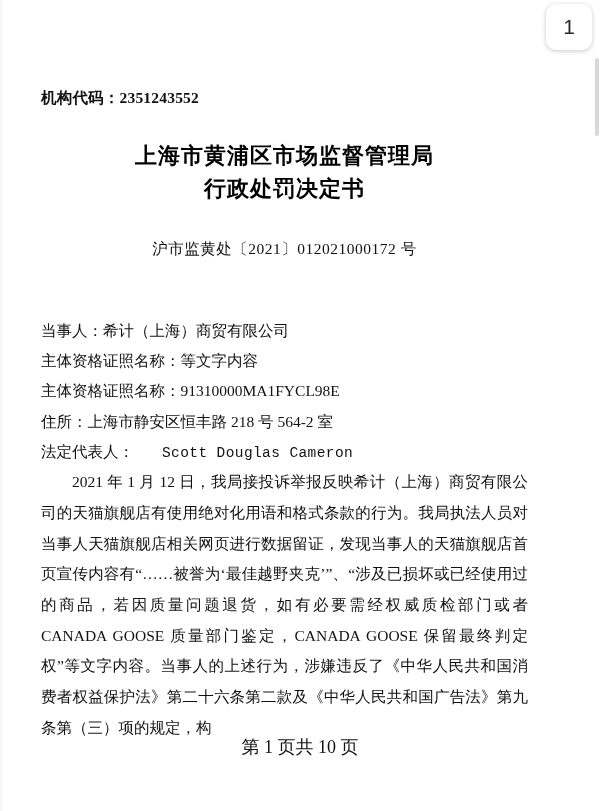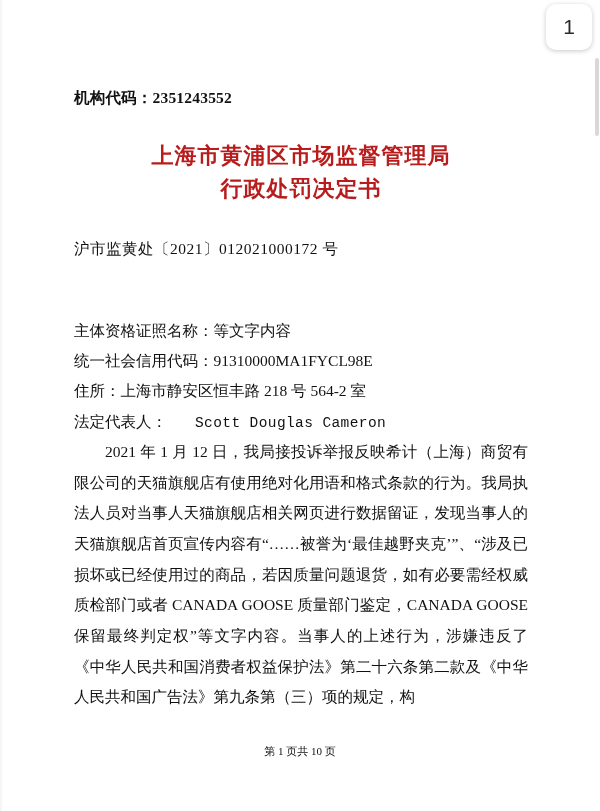--- a/index.html
+++ b/index.html
@@ -58,47 +58,48 @@
 
   
   .sheet {
     position: absolute;
     top: 0;
     left: 0;
     width: 600px;
     height: 811px;
     background: #ffffff;
     box-sizing: border-box;
-    padding: 88px 72px 0 74px;
+    padding: 88px 72px 0 41px;
   }
 
   .org-code {
     font-size: 15.5px;
     font-weight: bold;
     letter-spacing: 0.2px;
     margin: 0 0 30px 0;
     color: #111;
   }
 
   .doc-title {
     text-align: center;
     font-size: 22px;
     font-weight: bold;
     line-height: 1.5;
     margin: 0 auto;
     letter-spacing: 1px;
-    color: #b91c1c;
+    color: #000000;
     width: 90%;
   }
   .doc-title .line2 {
     display: block;
     text-align: center;
   }
 
   .doc-number {
+    text-align: center;
     font-size: 15.5px;
     margin: 34px 0 0 0;
     letter-spacing: 0.5px;
     color: #111;
   }
 
   .party-block {
     margin-top: 56px;
     font-size: 15.5px;
     line-height: 1.95;
@@ -125,21 +126,21 @@
     margin: 0;
     text-indent: 2em;
   }
 
   .footer {
     position: absolute;
     bottom: 52px;
     left: 0;
     width: 600px;
     text-align: center;
-    font-size: 11px;
+    font-size: 18px;
     color: #111;
   }
 
   
   .edge-shade {
     position: absolute;
     top: 0;
     left: 0;
     width: 3px;
     height: 811px;
@@ -155,22 +156,23 @@
   <div class="org-code">机构代码：2351243552</div>
 
   <div class="doc-title">
     <span>上海市黄浦区市场监督管理局</span>
     <span class="line2">行政处罚决定书</span>
   </div>
 
   <div class="doc-number">沪市监黄处〔2021〕012021000172 号</div>
 
   <div class="party-block">
+    <div>当事人：希计（上海）商贸有限公司</div>
     <div>主体资格证照名称：等文字内容</div>
-    <div>统一社会信用代码：91310000MA1FYCL98E</div>
+    <div>主体资格证照名称：91310000MA1FYCL98E</div>
     <div>住所：上海市静安区恒丰路 218 号 564-2 室</div>
     <div>
       <span>法定代表人：</span><span class="latin">Scott Douglas Cameron</span>
     </div>
   </div>
 
   <div class="body-text">
     <p>2021 年 1 月 12 日，我局接投诉举报反映希计（上海）商贸有限公司的天猫旗舰店有使用绝对化用语和格式条款的行为。我局执法人员对当事人天猫旗舰店相关网页进行数据留证，发现当事人的天猫旗舰店首页宣传内容有“……被誉为‘最佳越野夹克’”、“涉及已损坏或已经使用过的商品，若因质量问题退货，如有必要需经权威质检部门或者 CANADA GOOSE 质量部门鉴定，CANADA GOOSE 保留最终判定权”等文字内容。当事人的上述行为，涉嫌违反了《中华人民共和国消费者权益保护法》第二十六条第二款及《中华人民共和国广告法》第九条第（三）项的规定，构</p>
   </div>
 

